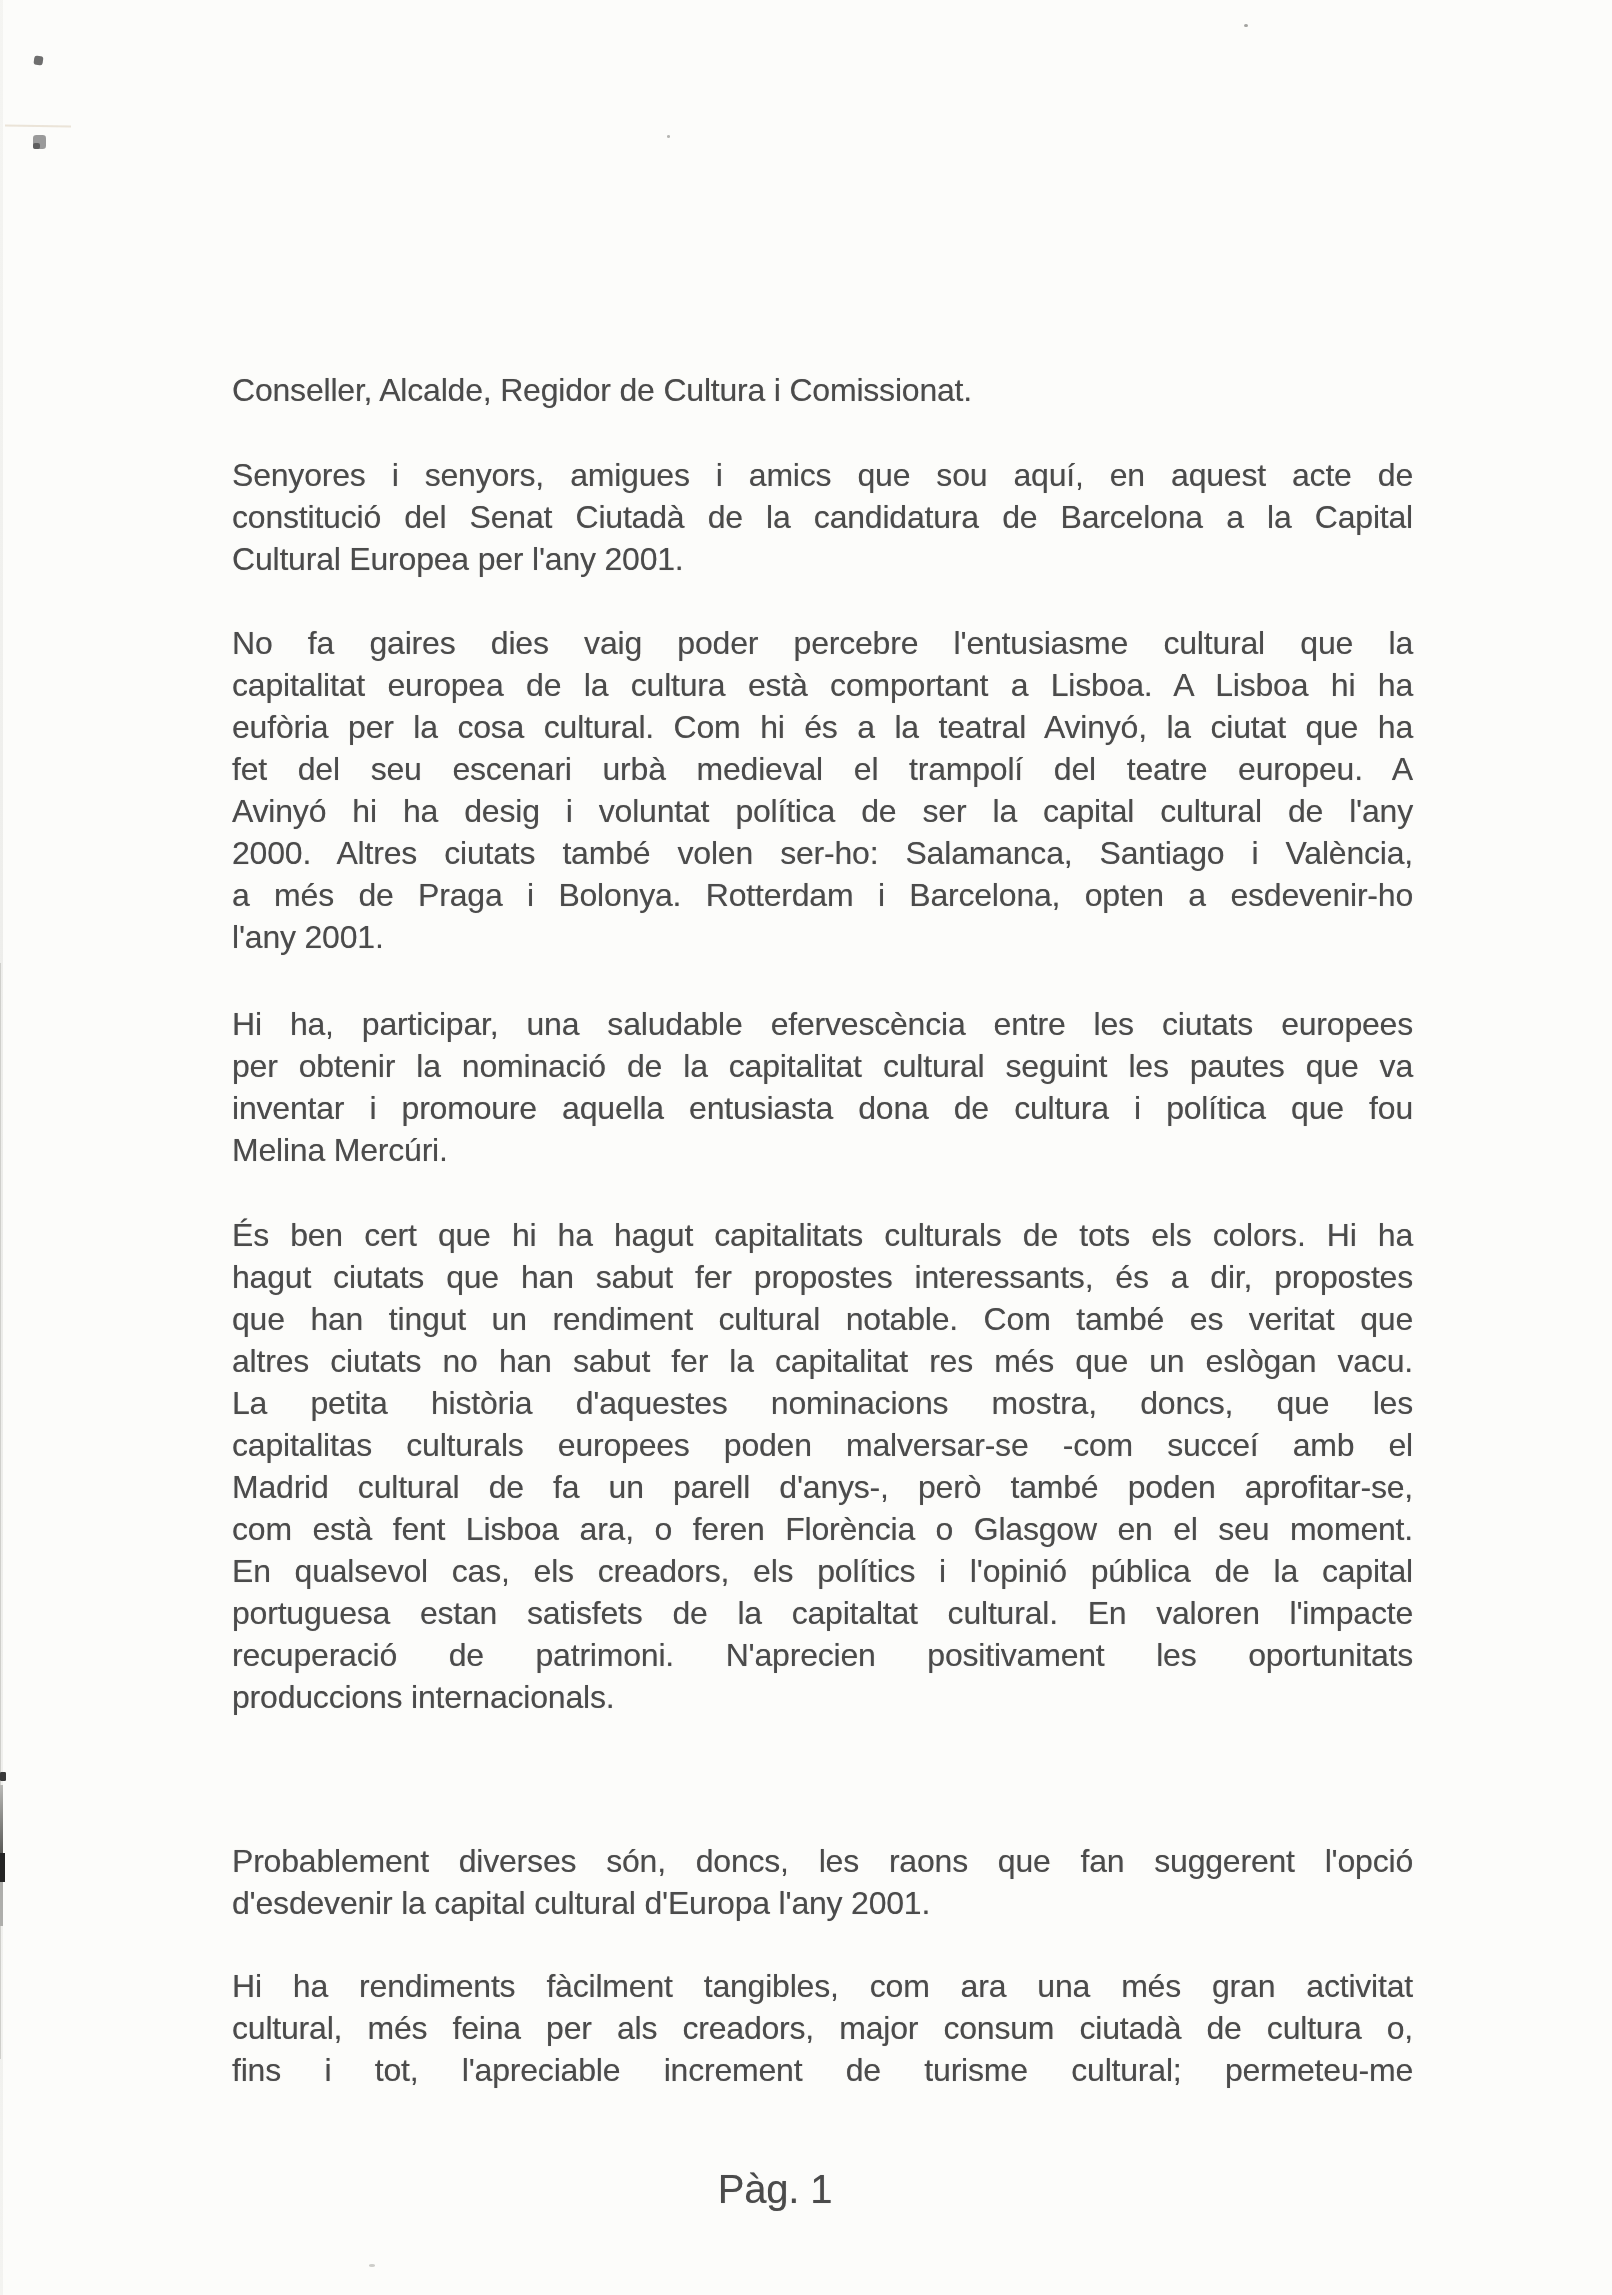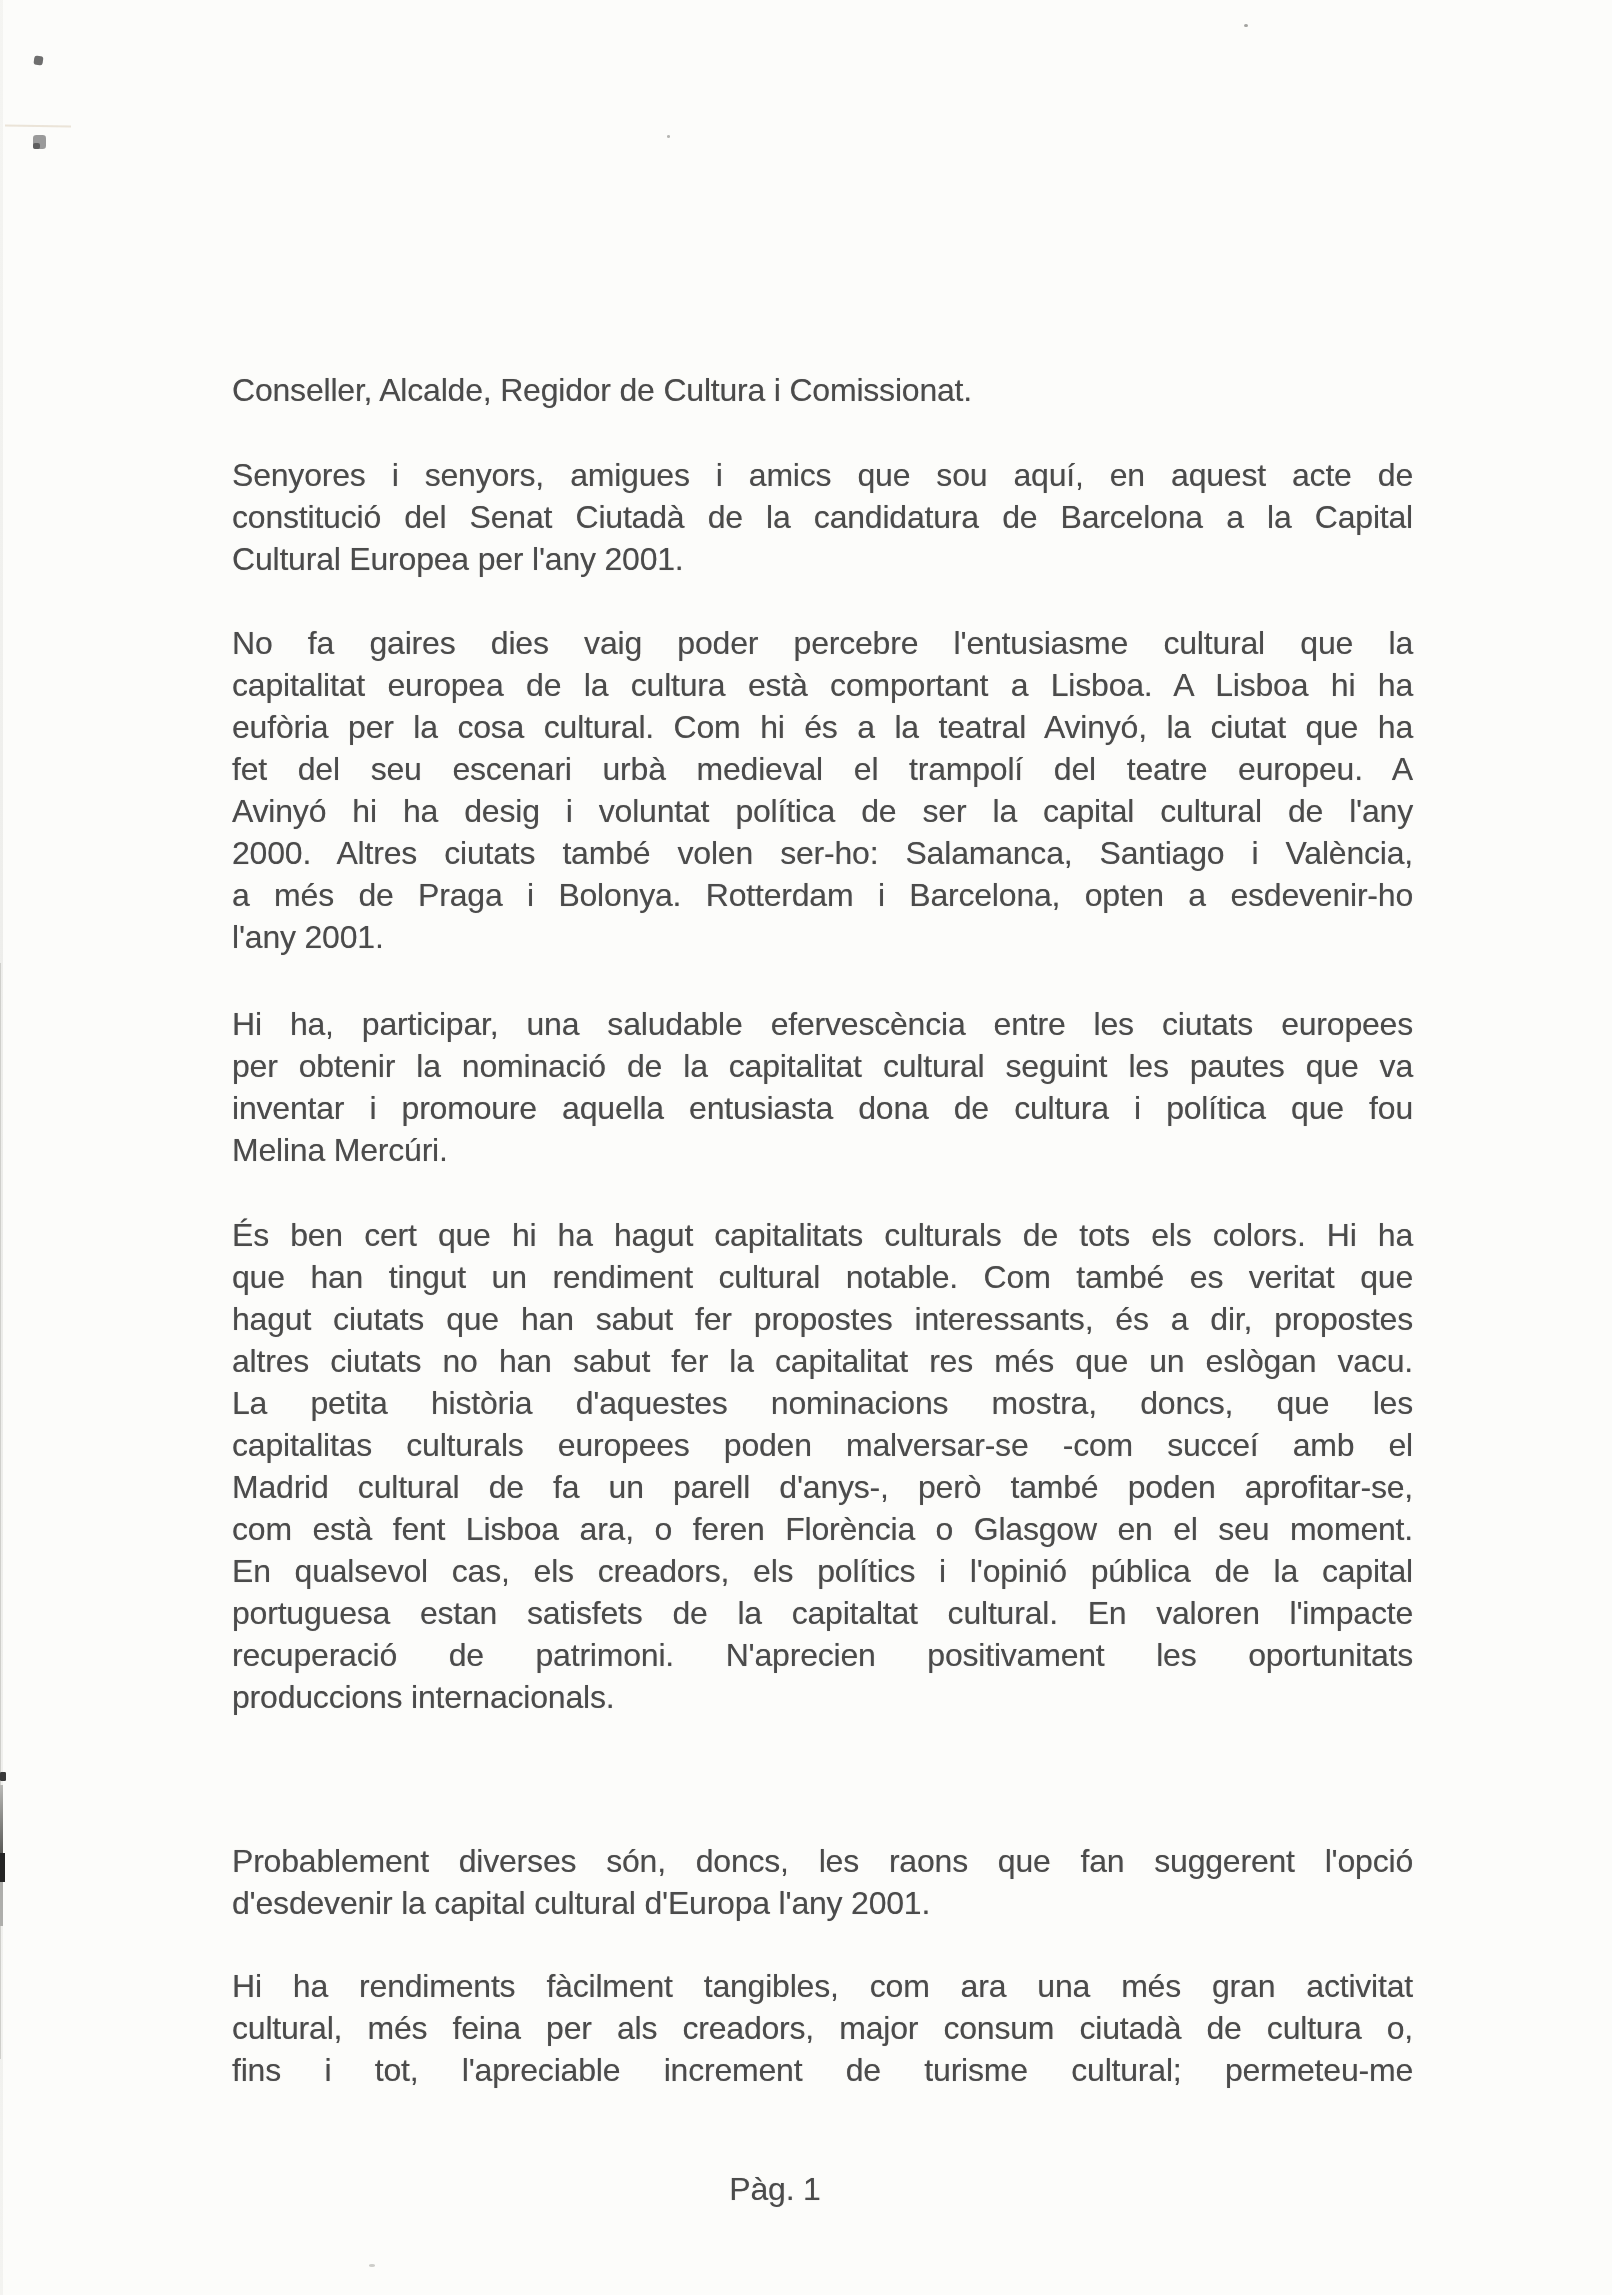--- a/index.html
+++ b/index.html
@@ -24,21 +24,21 @@
     filter: blur(0.1px);
   }
   .line { text-align: justify; text-align-last: justify; }
   .line.last { text-align-last: left; }
   .footer {
     position: absolute;
     top: 2168px;
     left: 0;
     width: 1550px;
     text-align: center;
-    font-size: 32px;
+    font-size: 40px;
     line-height: 42px;
     letter-spacing: -0.2px;
     text-shadow: 0 0 0.7px rgba(90,90,90,0.55);
     filter: blur(0.1px);
   }
   
   .artifact { position: absolute; }
   .edge-strip  { left: 0; top: 0; width: 2.7px; height: 2295px;
                  background: linear-gradient(180deg,#f2f2ef 0%,#e6e6e3 55%,#f0f0ed 100%); opacity: .75; }
   .edge-hairline { left: 0; top: 963px; width: 1.3px; height: 1096px; background: #cfcfcb; }
@@ -101,22 +101,22 @@
         <div class="line last">l'any 2001.</div>
       </div>
       <div class="para" style="top: 1003px;">
         <div class="line">Hi ha, participar, una saludable efervescència entre les ciutats europees</div>
         <div class="line">per obtenir la nominació de la capitalitat cultural seguint les pautes que va</div>
         <div class="line">inventar i promoure aquella entusiasta dona de cultura i política que fou</div>
         <div class="line last">Melina Mercúri.</div>
       </div>
       <div class="para" style="top: 1214px;">
         <div class="line">És ben cert que hi ha hagut capitalitats culturals de tots els colors. Hi ha</div>
+        <div class="line">hagut ciutats que han sabut fer propostes interessants, és a dir, propostes</div>
         <div class="line">que han tingut un rendiment cultural notable. Com també es veritat que</div>
-        <div class="line">hagut ciutats que han sabut fer propostes interessants, és a dir, propostes</div>
         <div class="line">altres ciutats no han sabut fer la capitalitat res més que un eslògan vacu.</div>
         <div class="line">La petita història d'aquestes nominacions mostra, doncs, que les</div>
         <div class="line">capitalitas culturals europees poden malversar-se -com succeí amb el</div>
         <div class="line">Madrid cultural de fa un parell d'anys-, però també poden aprofitar-se,</div>
         <div class="line">com està fent Lisboa ara, o feren Florència o Glasgow en el seu moment.</div>
         <div class="line">En qualsevol cas, els creadors, els polítics i l'opinió pública de la capital</div>
         <div class="line">portuguesa estan satisfets de la capitaltat cultural. En valoren l'impacte</div>
         <div class="line">recuperació de patrimoni. N'aprecien positivament les oportunitats</div>
         <div class="line last">produccions internacionals.</div>
       </div>

